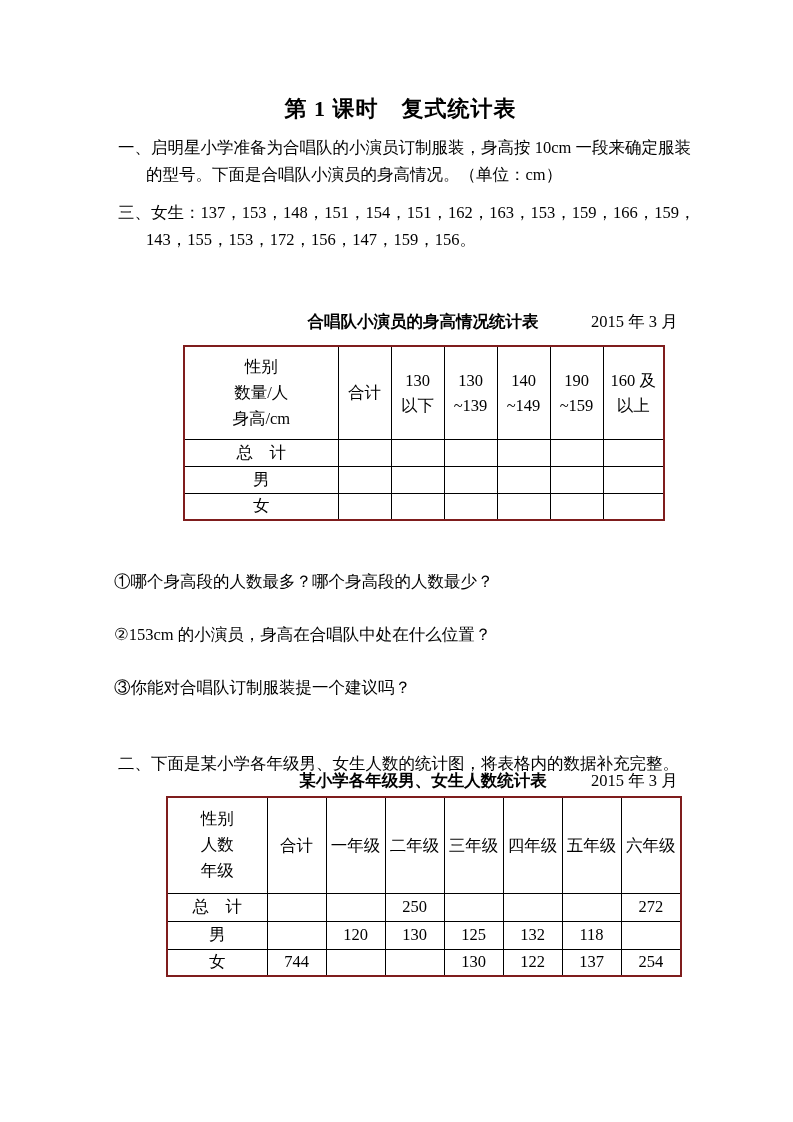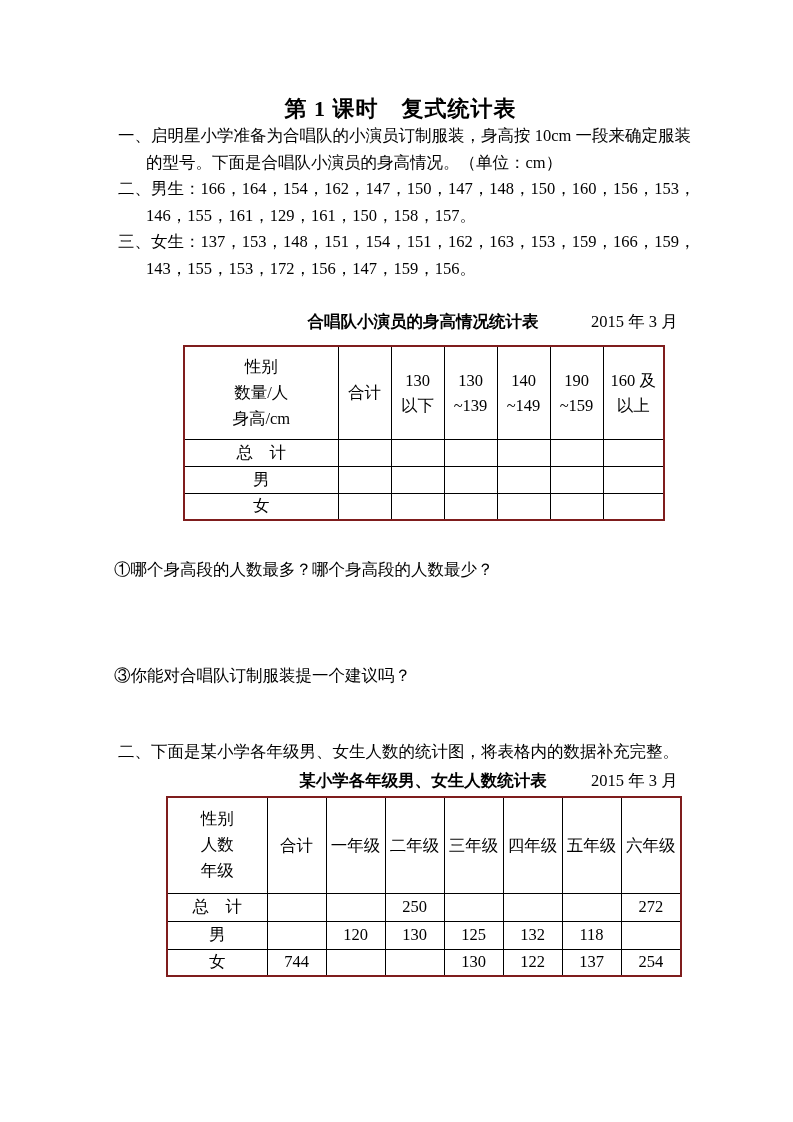--- a/index.html
+++ b/index.html
@@ -18,20 +18,21 @@
     top: 91px; left: 0; width: 793px;
     margin: 4px;
     font-size: 22px; font-weight: bold;
     text-align: center; line-height: 28px;
     letter-spacing: 1px;
   }
   .txt {
     font-size: 16.5px;
     line-height: 26.5px;
     white-space: pre;
+    margin-top: 12px;
   }
   .hang { padding-left: 28px; text-indent: -28px; }
   .tbl-title {
     font-size: 16.5px; font-weight: bold;
     text-align: center; line-height: 22px;
     white-space: pre;
   }
   .tbl-date { font-size: 16.5px; line-height: 22px; white-space: pre; }
   table.grid {
     position: absolute;
@@ -60,22 +61,20 @@
 </head>
 <body>
 
 <div class="page">
 
   <h1 class="abs doc-title">第 1 课时　复式统计表</h1>
 
   <div class="abs" style="left:118px; top:123px;">
     <div class="txt hang">一、启明星小学准备为合唱队的小演员订制服装，身高按 10cm 一段来确定服装
 的型号。下面是合唱队小演员的身高情况。（单位：cm）</div>
-    <div class="txt hang">二、男生：166，164，154，162，147，150，147，148，150，160，156，153，
-146，155，161，129，161，150，158，157。</div>
     <div class="txt hang">三、女生：137，153，148，151，154，151，162，163，153，159，166，159，
 143，155，153，172，156，147，159，156。</div>
   </div>
 
   <div class="abs tbl-title" style="left:183px; top:311px; width:480px;">合唱队小演员的身高情况统计表</div>
   <div class="abs tbl-date" style="left:591px; top:311px;">2015 年 3 月</div>
 
   <table class="grid" style="left:183px; top:345px; width:480px;">
     <colgroup>
       <col style="width:154px">
@@ -127,20 +126,21 @@
         <td></td>
         <td></td>
         <td></td>
         <td></td>
         <td></td>
       </tr>
     </tbody>
   </table>
 
   <div class="abs txt" style="left:114px; top:557px;">①哪个身高段的人数最多？哪个身高段的人数最少？</div>
+  <div class="abs txt" style="left:114px; top:610px;">②153cm 的小演员，身高在合唱队中处在什么位置？</div>
   <div class="abs txt" style="left:114px; top:663px;">③你能对合唱队订制服装提一个建议吗？</div>
 
   <div class="abs txt" style="left:118px; top:739px;">二、下面是某小学各年级男、女生人数的统计图，将表格内的数据补充完整。</div>
 
   <div class="abs tbl-title" style="left:166px; top:770px; width:514px;">某小学各年级男、女生人数统计表</div>
   <div class="abs tbl-date" style="left:591px; top:770px;">2015 年 3 月</div>
 
   <table class="grid" style="left:166px; top:796px; width:514px;">
     <colgroup>
       <col style="width:100px">

